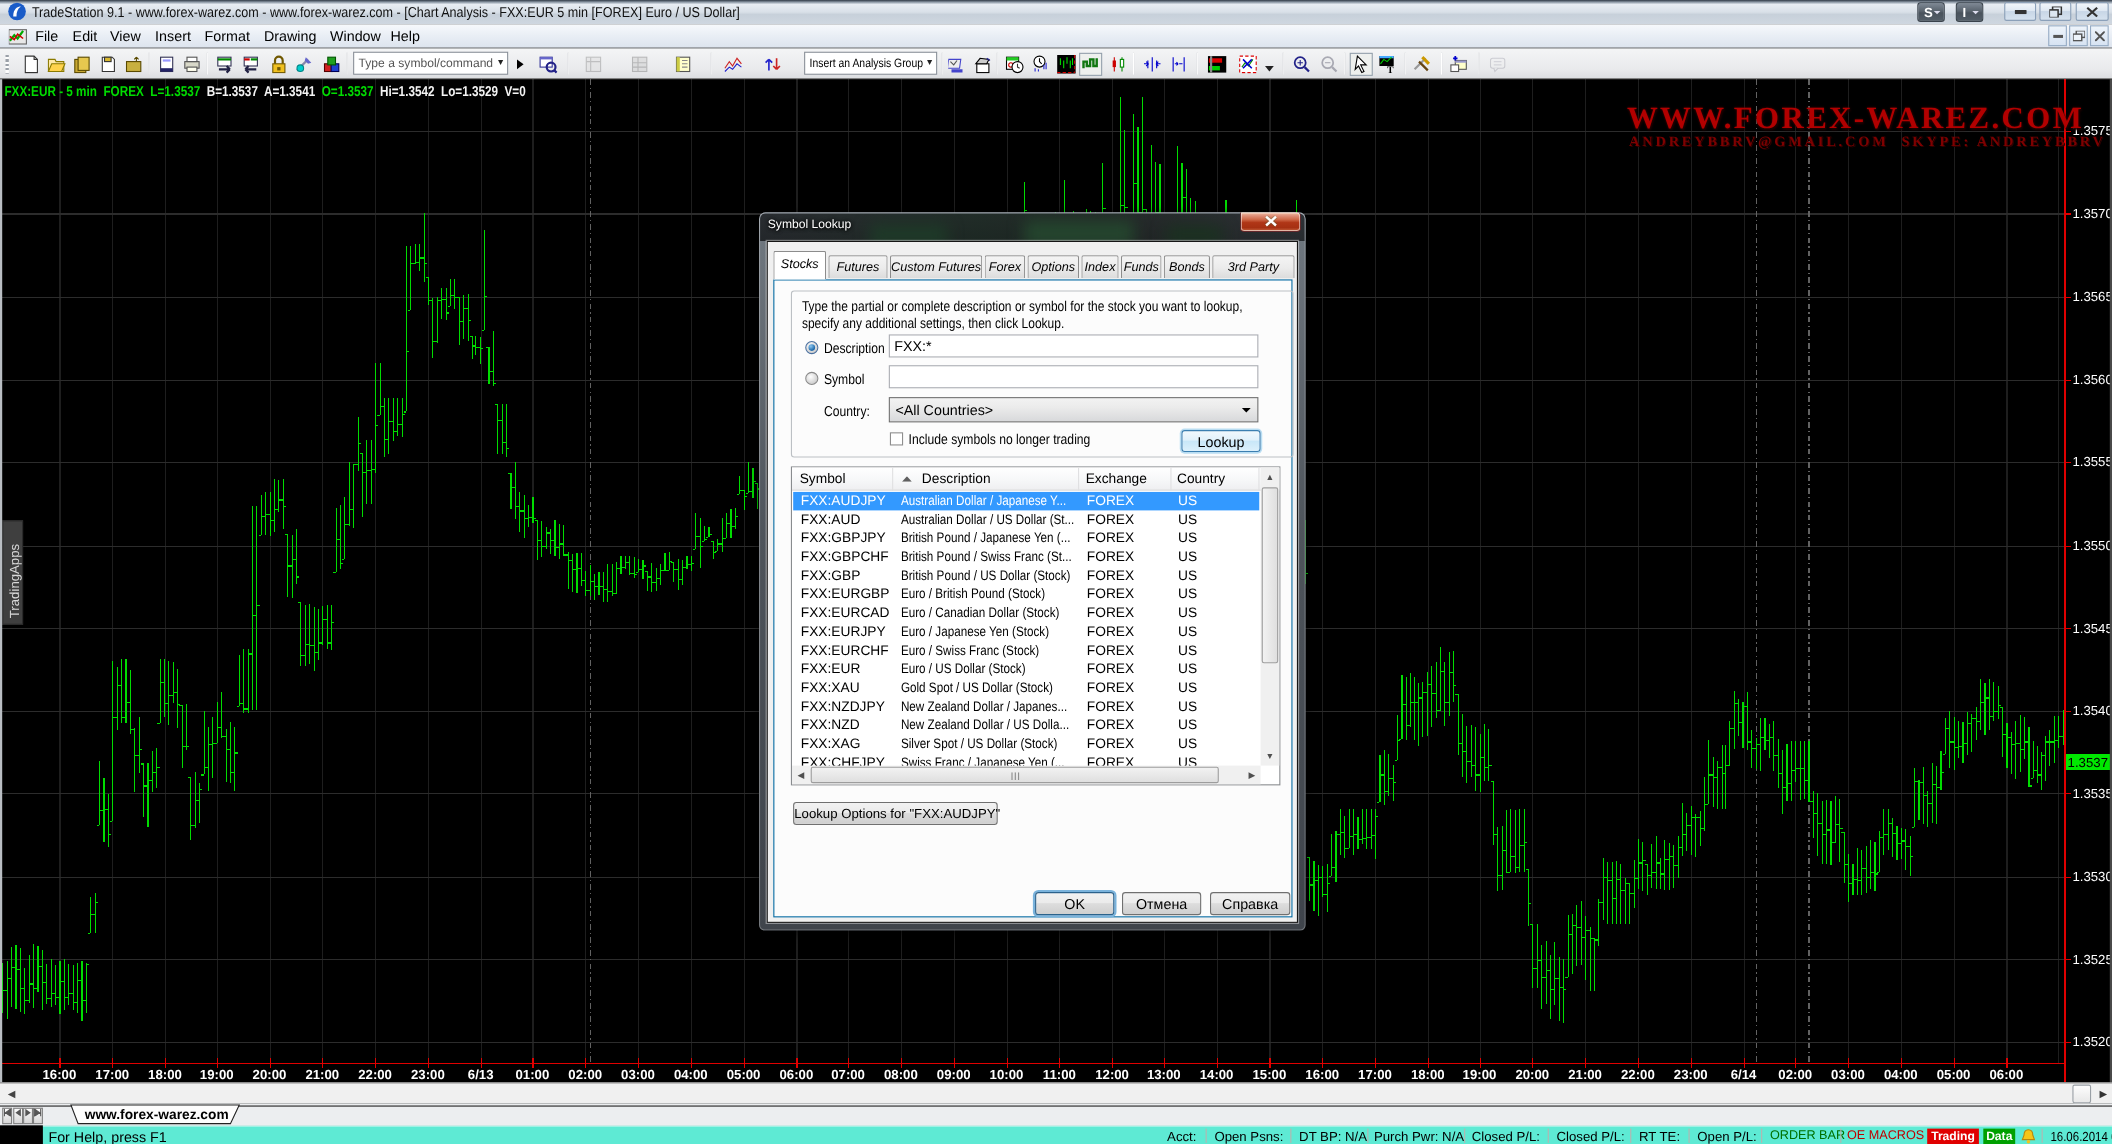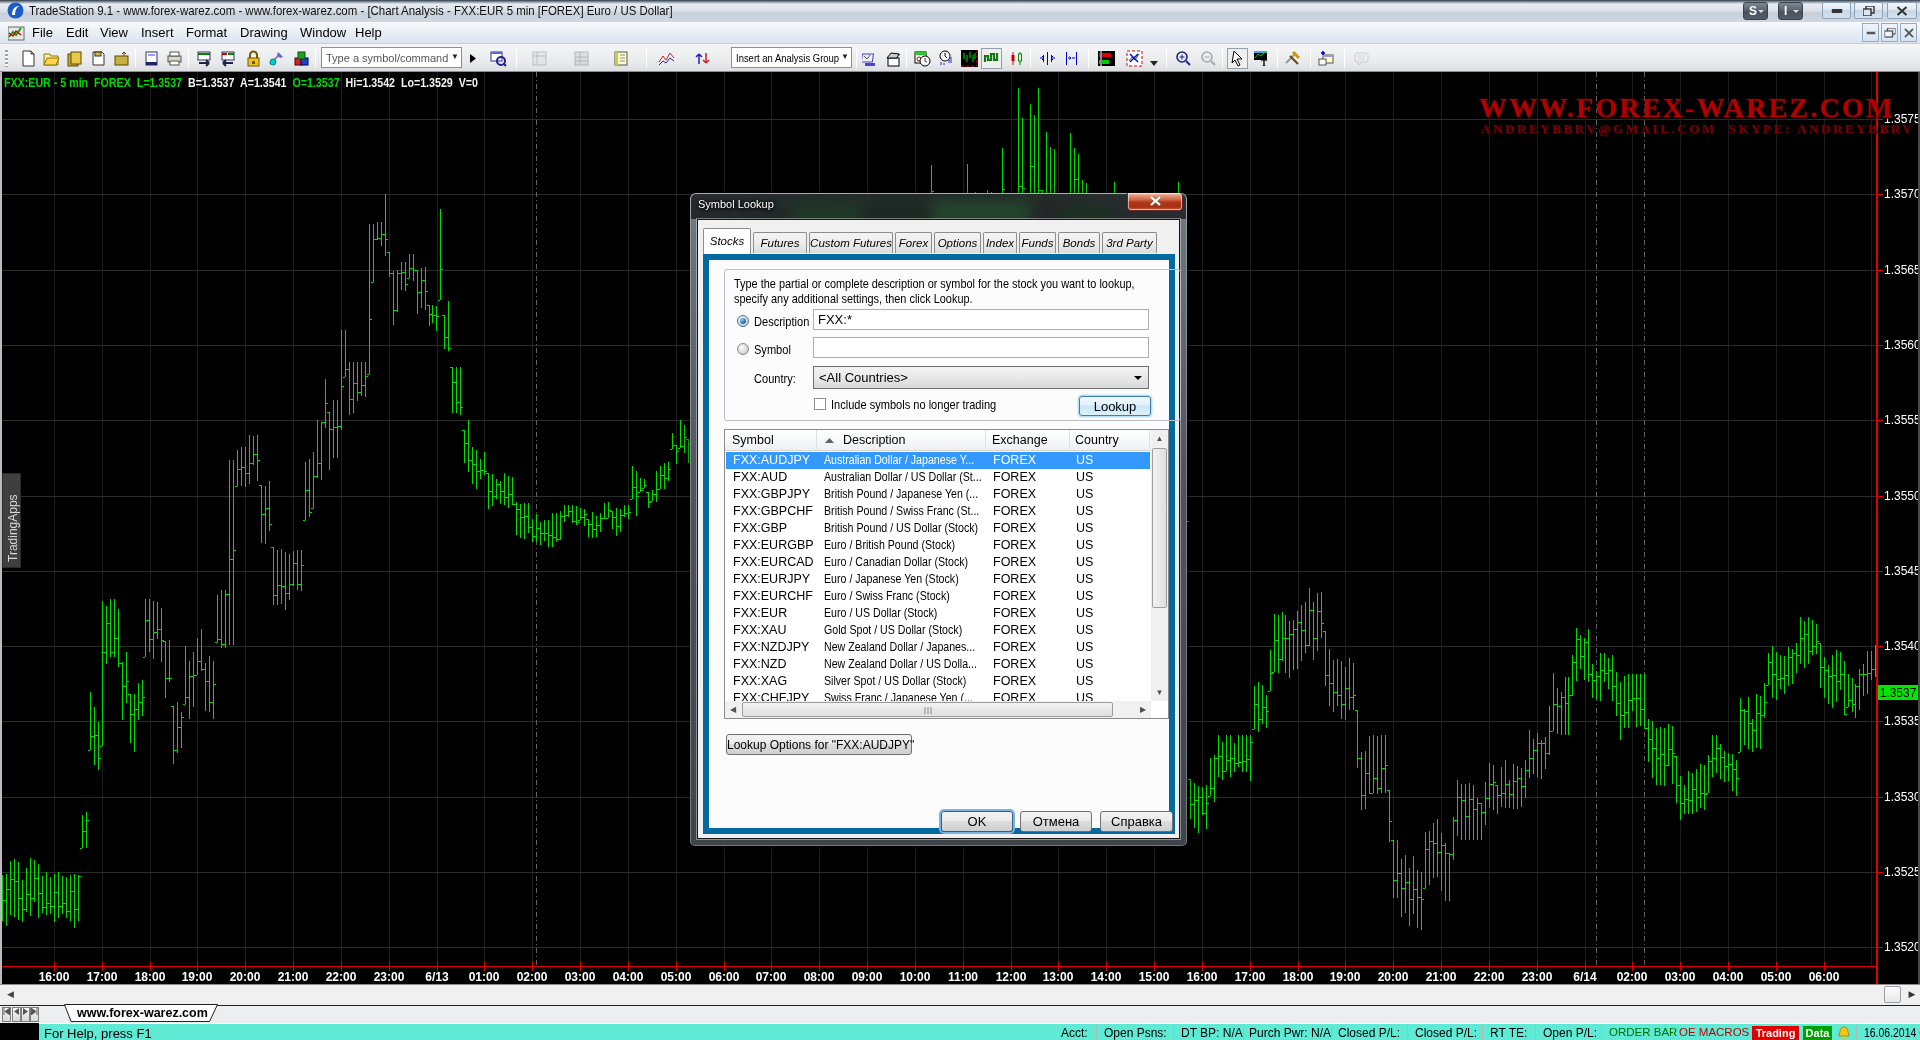--- a/index.html
+++ b/index.html
@@ -85,21 +85,21 @@
   box-shadow:inset 0 0 0 1px rgba(255,255,255,.55); }
 #dlgbody { position:absolute; left:7px; top:26px; width:483px; height:620px; background:#f0f0f0;
   border:1px solid #151515; box-shadow:0 0 0 1px rgba(255,255,255,.4); }
 .tab { position:relative; float:left; height:21px; line-height:21px; text-align:center;
   font-size:11.5px; color:#000; background:linear-gradient(#f4f4f4,#ebebeb 55%,#dcdcdc);
   border:1px solid #8c8c8c; border-bottom:none; border-radius:2px 2px 0 0; margin-right:2px; top:4px;
   white-space:nowrap; overflow:hidden; }
 .tab.on { background:#fff; height:26px; top:0px; z-index:5; line-height:25px; }
 #tabrow { position:absolute; left:5px; top:8px; height:26px;font-style:italic; }
 #tabpanel { position:absolute; left:5px; top:34px; width:472px; height:580px; background:#fcfcfc;
-  border:6px solid #0369a1; }
+  border:1px solid #0369a1; }
 #gbox { position:absolute; left:15px; top:9px; width:457px; height:152px; border:1px solid #bcc0c4;
   border-radius:3px; }
 #gbox .ins { position:absolute; left:9px; top:6px; font-size:13px; color:#000; line-height:15px; white-space:nowrap; transform-origin:0 0; transform:scaleX(.84); }
 .radio { position:absolute; width:12px; height:12px; border-radius:50%;
   background:radial-gradient(circle at 40% 35%, #fefefe, #d4d4d4 65%, #b0b0b0); border:1px solid #8a8a8a; }
 .radio.on { border-color:#4a70a0; }
 .radio.on i { position:absolute; left:2px; top:2px; width:6px; height:6px; border-radius:50%;
   background:radial-gradient(circle at 35% 30%, #8cc6f0, #1a66a8 70%); }
 .flabel { position:absolute; font-size:13px; color:#000; white-space:nowrap; transform-origin:0 0; transform:scaleX(.85); }
 .tfield { position:absolute; left:88px; width:336px; height:21px; background:#fff; border:1px solid #abadb3;
@@ -561,21 +561,21 @@
     <div id="dlgbody">
       <div id="tabrow">
           <div class="tab on" style="width:48px">Stocks</div>
           <div class="tab" style="width:54px">Futures</div>
           <div class="tab" style="width:84px">Custom Futures</div>
           <div class="tab" style="width:37px">Forex</div>
           <div class="tab" style="width:47px">Options</div>
           <div class="tab" style="width:34px">Index</div>
           <div class="tab" style="width:37px">Funds</div>
           <div class="tab" style="width:42px">Bonds</div>
-          <div class="tab" style="width:55px">3rd Party</div>
+          <div class="tab" style="width:75px">3rd Party</div>
         </div>
       <div id="tabpanel">
         <div id="gbox">
           <div class="ins">Type the partial or complete description or symbol for the stock you want to lookup,<br>specify any additional settings, then click Lookup.</div>
           <div class="radio on" style="left:12px;top:45px">
               <i></i>
             </div>
           <span class="flabel" style="left:29px;top:44px">Description</span>
           <input class="tfield" style="top: 39px;" value="FXX:*">
           <div class="radio" style="left:12px;top:73px"></div>

